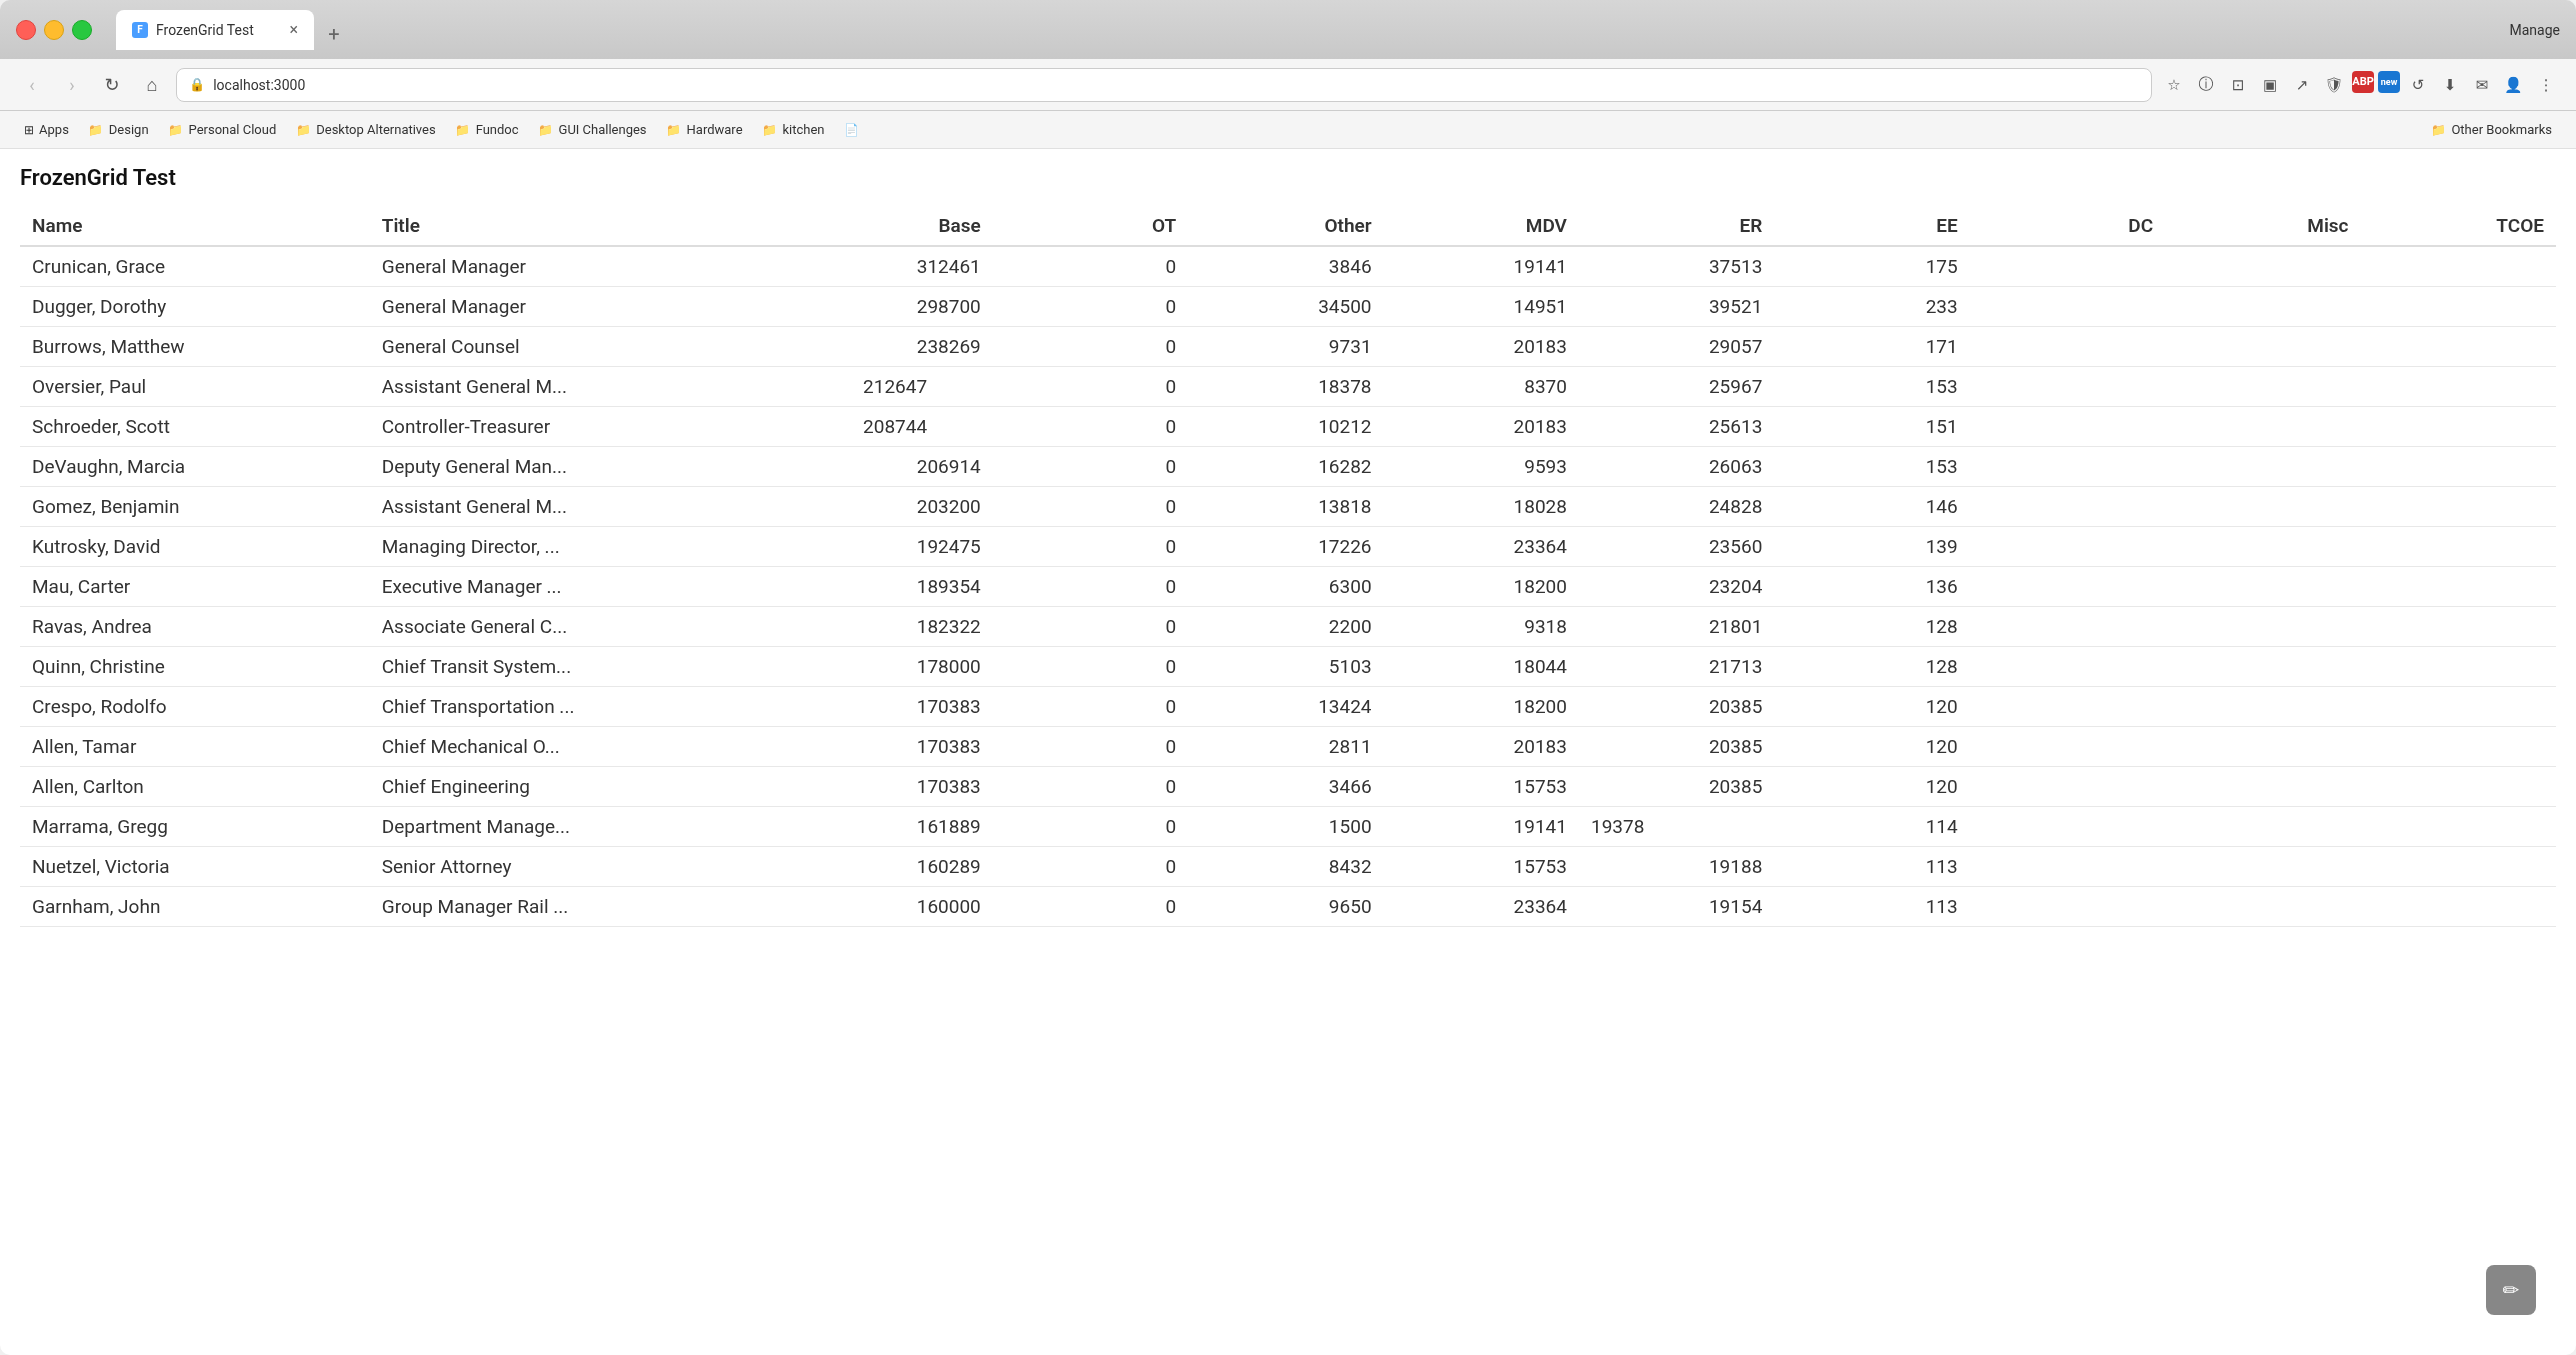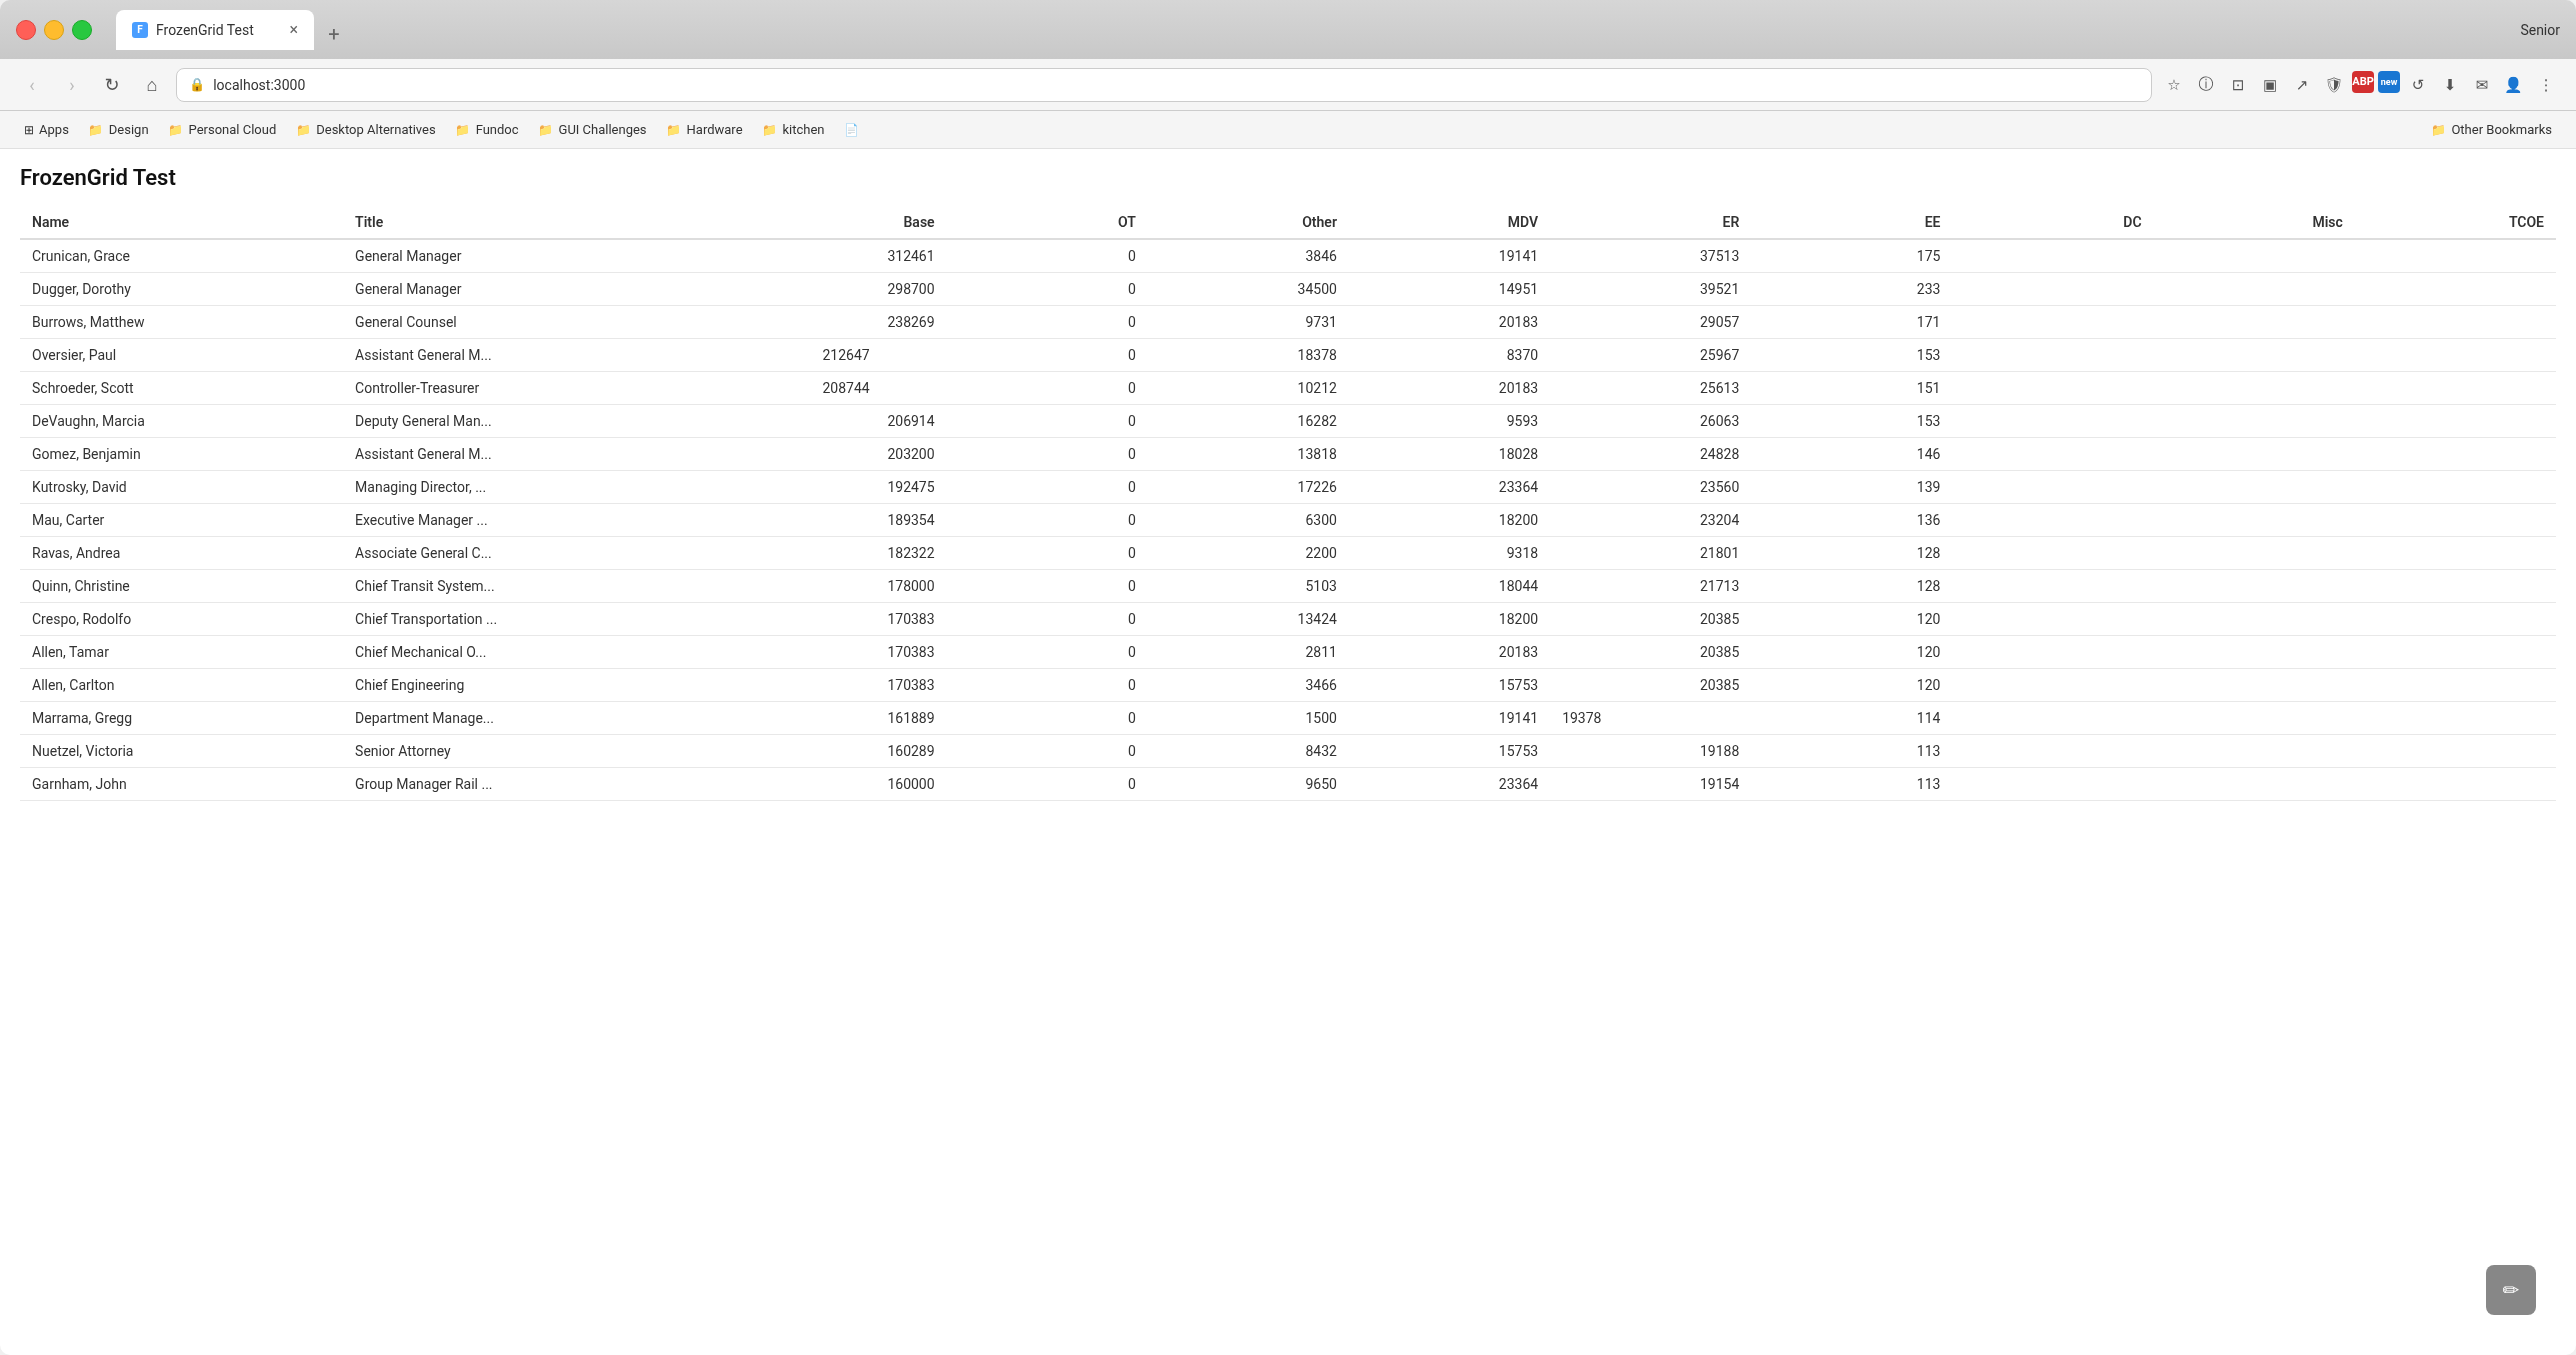--- a/index.html
+++ b/index.html
@@ -223,21 +223,21 @@
 
     
     .grid-container {
       width: 100%;
       overflow: auto;
     }
 
     table {
       border-collapse: collapse;
       width: 100%;
-      font-size: 14px;
+      font-size: 19px;
     }
 
     thead th {
       text-align: left;
       padding: 8px 12px;
       font-weight: 600;
       color: #333;
       border-bottom: 2px solid #ddd;
       background: white;
       position: sticky;
@@ -324,21 +324,21 @@
 
     <div class="tab-bar">
       <div class="tab">
         <div class="tab-favicon">F</div>
         <span>FrozenGrid Test</span>
         <span class="tab-close">×</span>
       </div>
       <div class="tab-new">+</div>
     </div>
 
-    <div class="user-name">Senior</div>
+    <div class="user-name">Manage</div>
   </div>
 
   <div class="nav-bar">
     <div class="nav-btn disabled">
       <span>‹</span>
     </div>
     <div class="nav-btn disabled">
       <span>›</span>
     </div>
     <div class="nav-btn">

